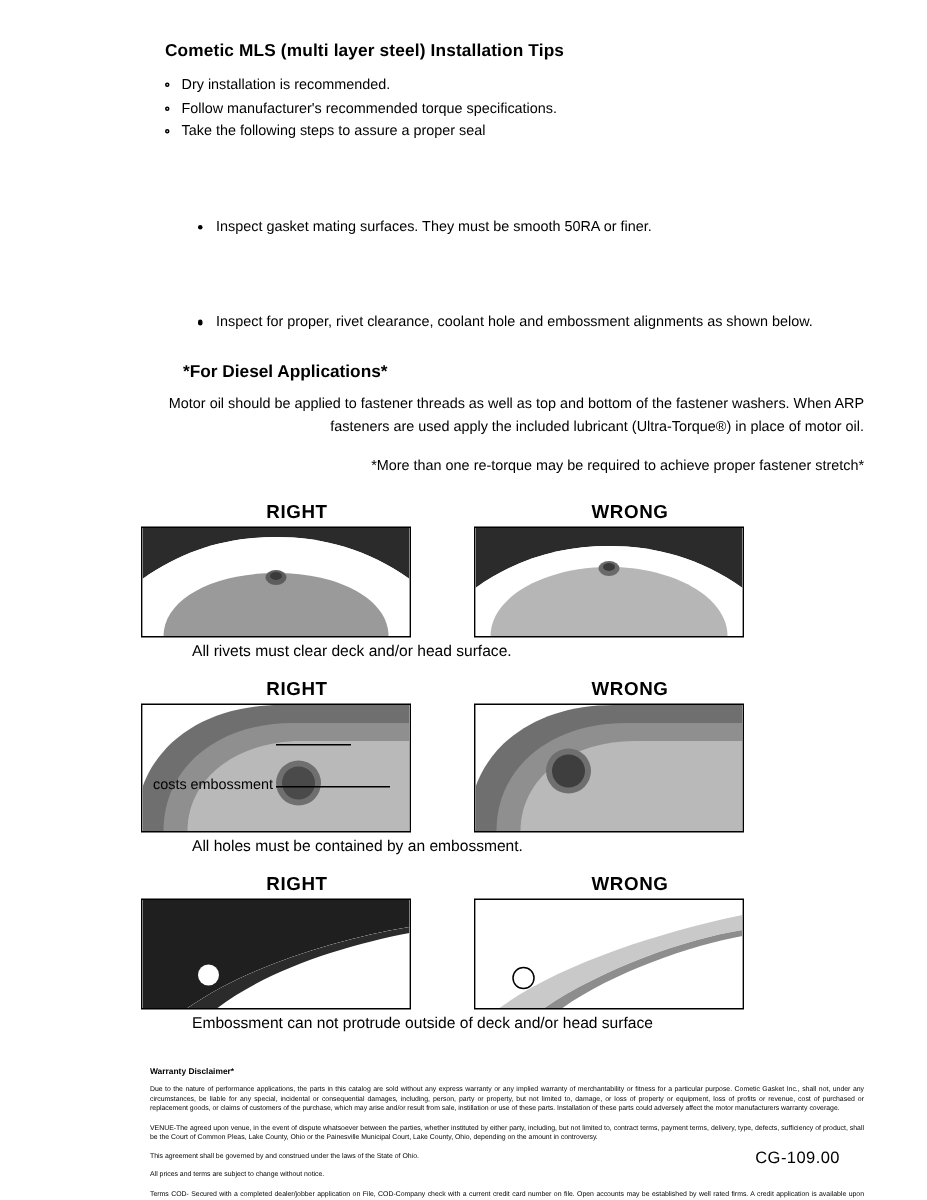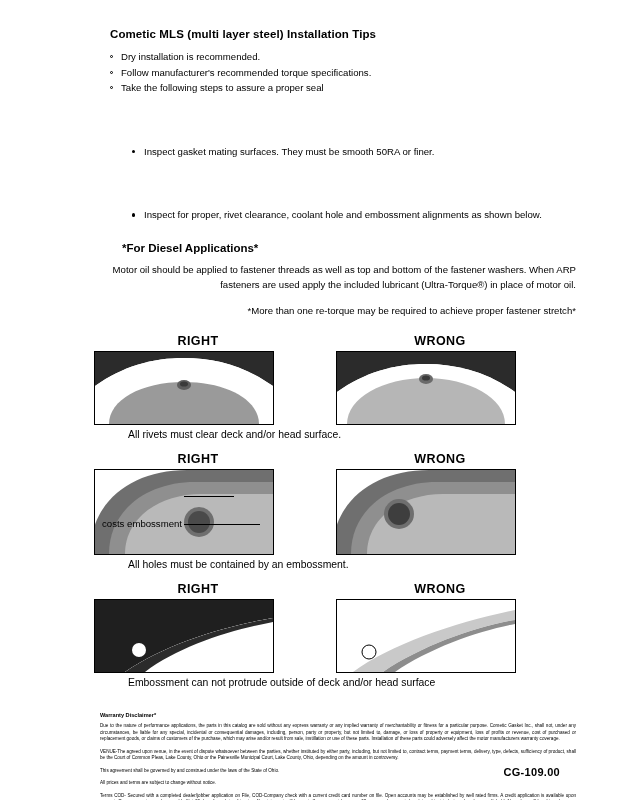--- a/index.html
+++ b/index.html
@@ -89,21 +89,20 @@
     margin: 16px 0 0 0;
     position: relative;
   }
   .fig-row {
     display: flex;
     justify-content: center;
     gap: 14px;
   }
   .fig-col {
     width: 208px;
-    margin-left: 20px;
   }
   .fig-label {
     text-align: center;
     font-size: 12.5px;
     font-weight: bold;
     letter-spacing: 0.4px;
     margin-bottom: 3px;
   }
   .fig-box {
     width: 178px;
@@ -150,21 +149,21 @@
     line-height: 1.42;
     margin: 0 0 6px 58px;
     max-width: 500px;
     text-align: justify;
   }
   .docnum {
     position: absolute;
     right: 58px;
     bottom: 22px;
     font-size: 11px;
-    font-weight: bold;
+    font-weight: normal;
     letter-spacing: 0.3px;
   }
 </style>
 </head>
 <body>
 
 <div class="page">
 
   <h1 class="title">Cometic MLS (multi layer steel) Installation Tips</h1>
 

